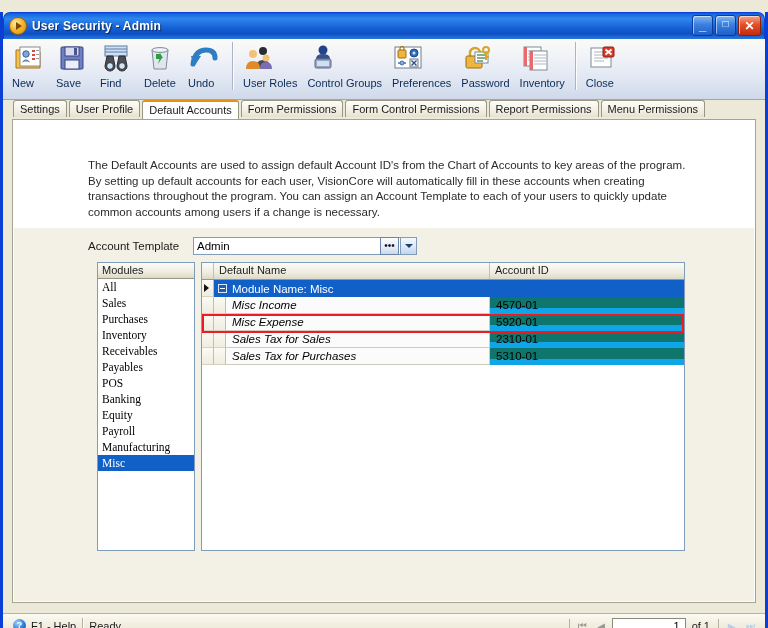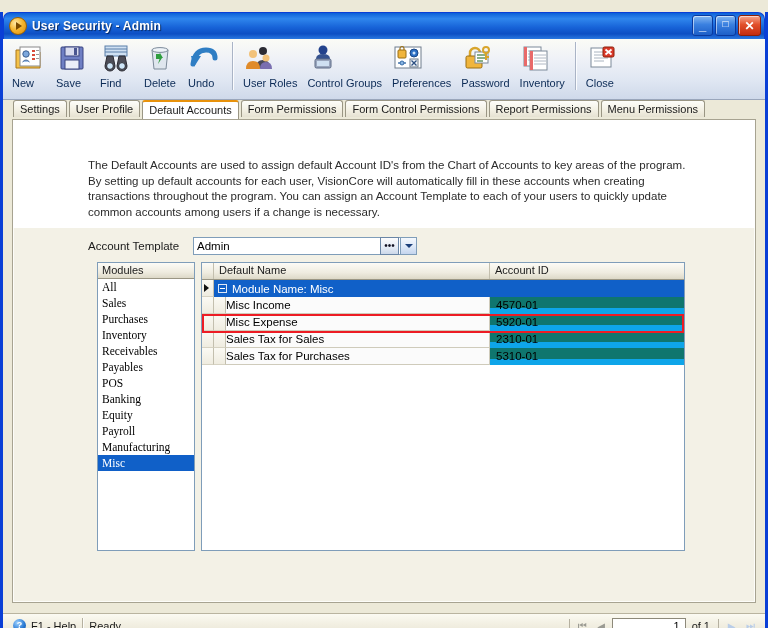--- a/index.html
+++ b/index.html
@@ -206,23 +206,23 @@
     border-top:4px solid transparent;border-bottom:4px solid transparent;
     border-left:5px solid #111;
   }
   .grow .spacer{
     flex:0 0 12px;
     background:linear-gradient(180deg,#fbfaf4 0%,#efece0 100%);
     border-right:1px solid #c3bfae;border-bottom:1px solid #d6d2c2;
     box-sizing:border-box;
   }
   .grow .c1{
-    flex:0 0 264px;line-height:16px;font-size:11.5px;color:#000;
+    flex:0 0 264px;padding-left:6px;line-height:16px;font-size:11.5px;color:#000;
     border-right:1px solid #cfcbbb;border-bottom:1px solid #cfcbbb;box-sizing:border-box;
-    background:#fbfbfb;white-space:nowrap;
+    background:#fbfbfb;white-space:nowrap;font-style:italic;
   }
   .grow .c2{
     flex:1 1 auto;padding-left:6px;line-height:16px;font-size:11.5px;color:#000;
     border-bottom:6px solid #0ea5e9;box-sizing:border-box;background:#0f766e;
     white-space:nowrap;
   }
   .grow.group{background:#1060c8;}
   .grow.group .gcell{
     flex:1 1 auto;background:#1060c8;color:#fff;font-size:11.5px;line-height:16px;
     display:flex;align-items:center;padding-left:4px;box-sizing:border-box;

